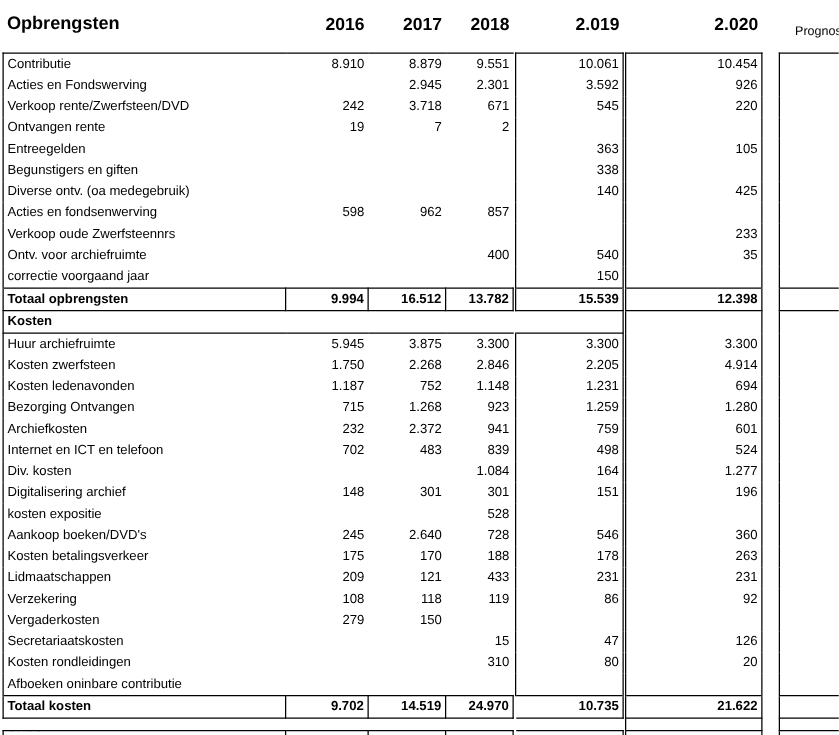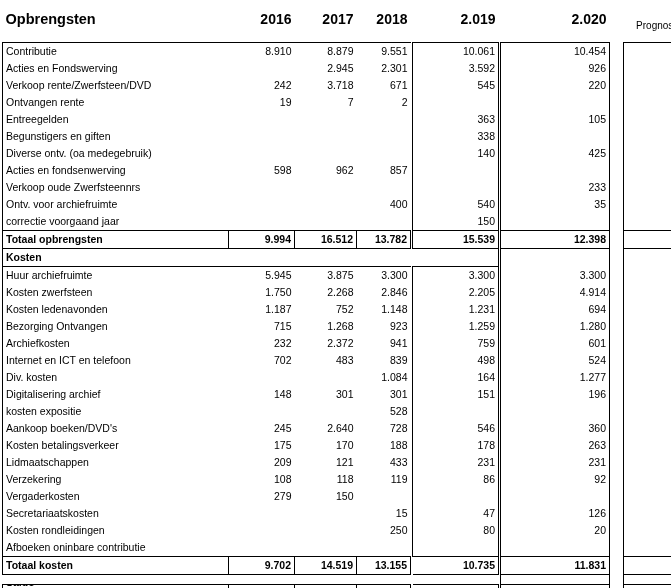--- a/index.html
+++ b/index.html
@@ -484,21 +484,21 @@
           <td class="num bl br">47</td>
           <td class="nob"></td>
           <td class="num bl br">126</td>
           <td class="nob"></td>
           <td class="num bl br">50</td>
         </tr>
         <tr>
           <td class="lbl bl">Kosten rondleidingen</td>
           <td class="num"></td>
           <td class="num"></td>
-          <td class="num">250</td>
+          <td class="num">310</td>
           <td class="nob"></td>
           <td class="num bl br">80</td>
           <td class="nob"></td>
           <td class="num bl br">20</td>
           <td class="nob"></td>
           <td class="num bl br">60</td>
         </tr>
         <tr>
           <td class="lbl bl">Afboeken oninbare contributie</td>
           <td class="num"></td>
@@ -511,25 +511,25 @@
           <td class="nob"></td>
           <td class="num bl br"></td>
         </tr>
       </tbody>
 
     <tbody>
       <tr class="total">
         <td class="lbl bl br bt bb">Totaal kosten</td>
         <td class="num bl br bt bb">9.702</td>
         <td class="num bl br bt bb">14.519</td>
-        <td class="num br bt bb">13.155</td>
+        <td class="num br bt bb">24.970</td>
         <td class="nob"></td>
         <td class="num br bt bb">10.735</td>
         <td class="nob"></td>
-        <td class="num bl br bt bb">11.831</td>
+        <td class="num bl br bt bb">21.622</td>
         <td class="nob"></td>
         <td class="num bl br bt bb">10.635</td>
       </tr>
 
       <tr class="spacer">
         <td class="nob"></td>
         <td class="nob"></td>
         <td class="nob"></td>
         <td class="nob"></td>
         <td class="nob"></td>

